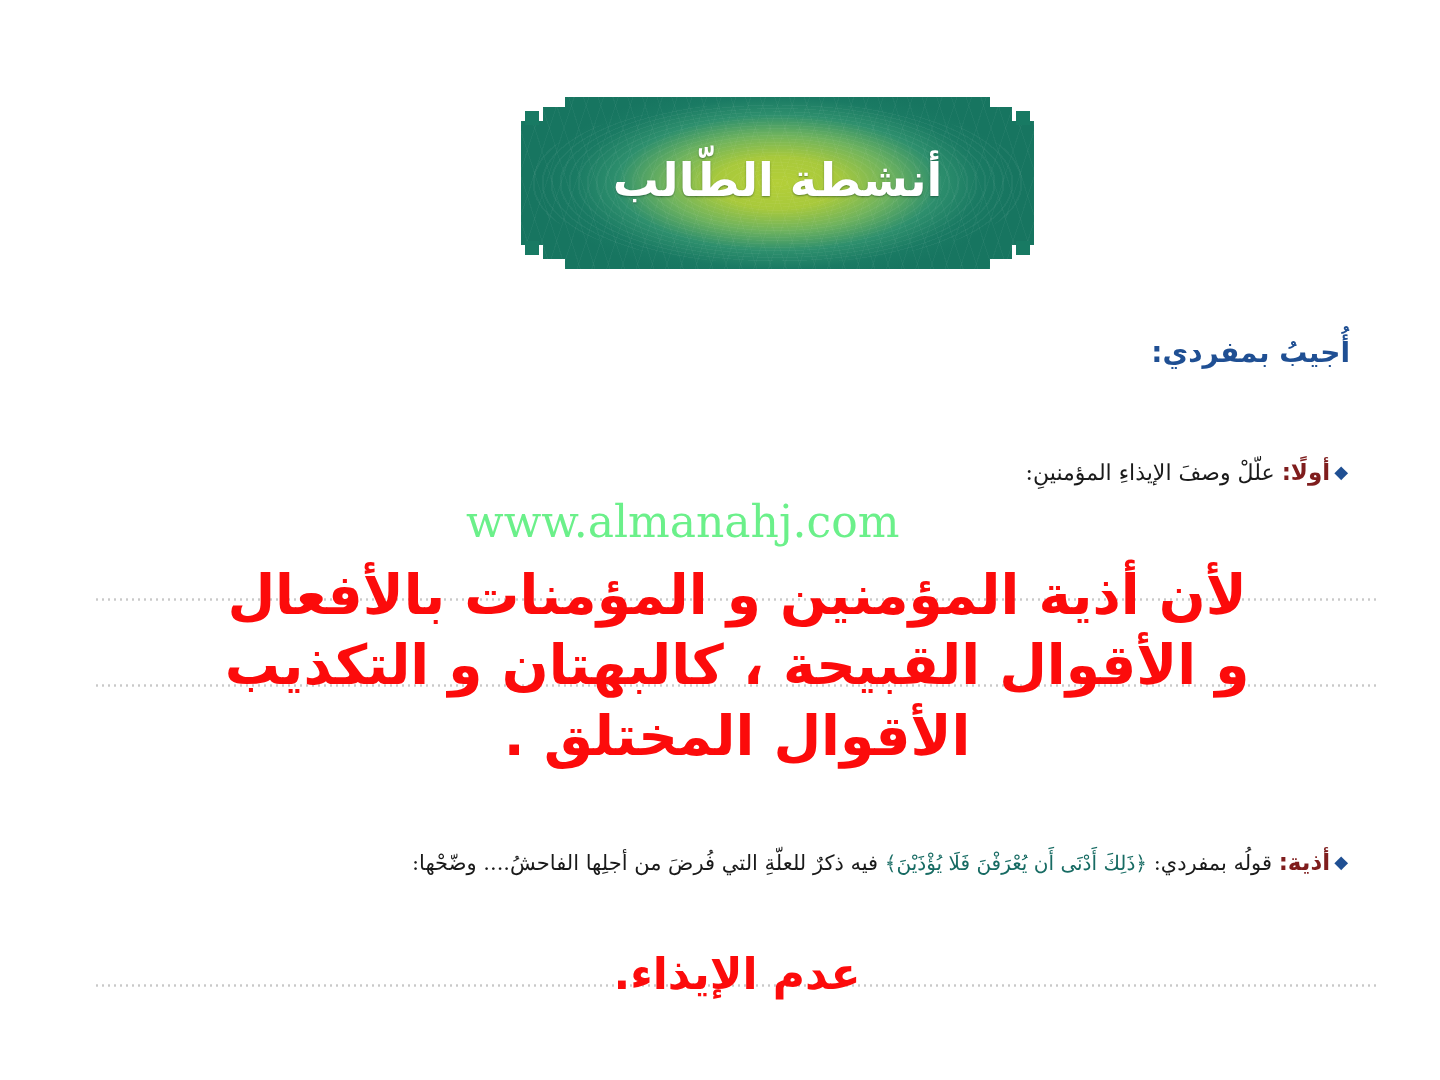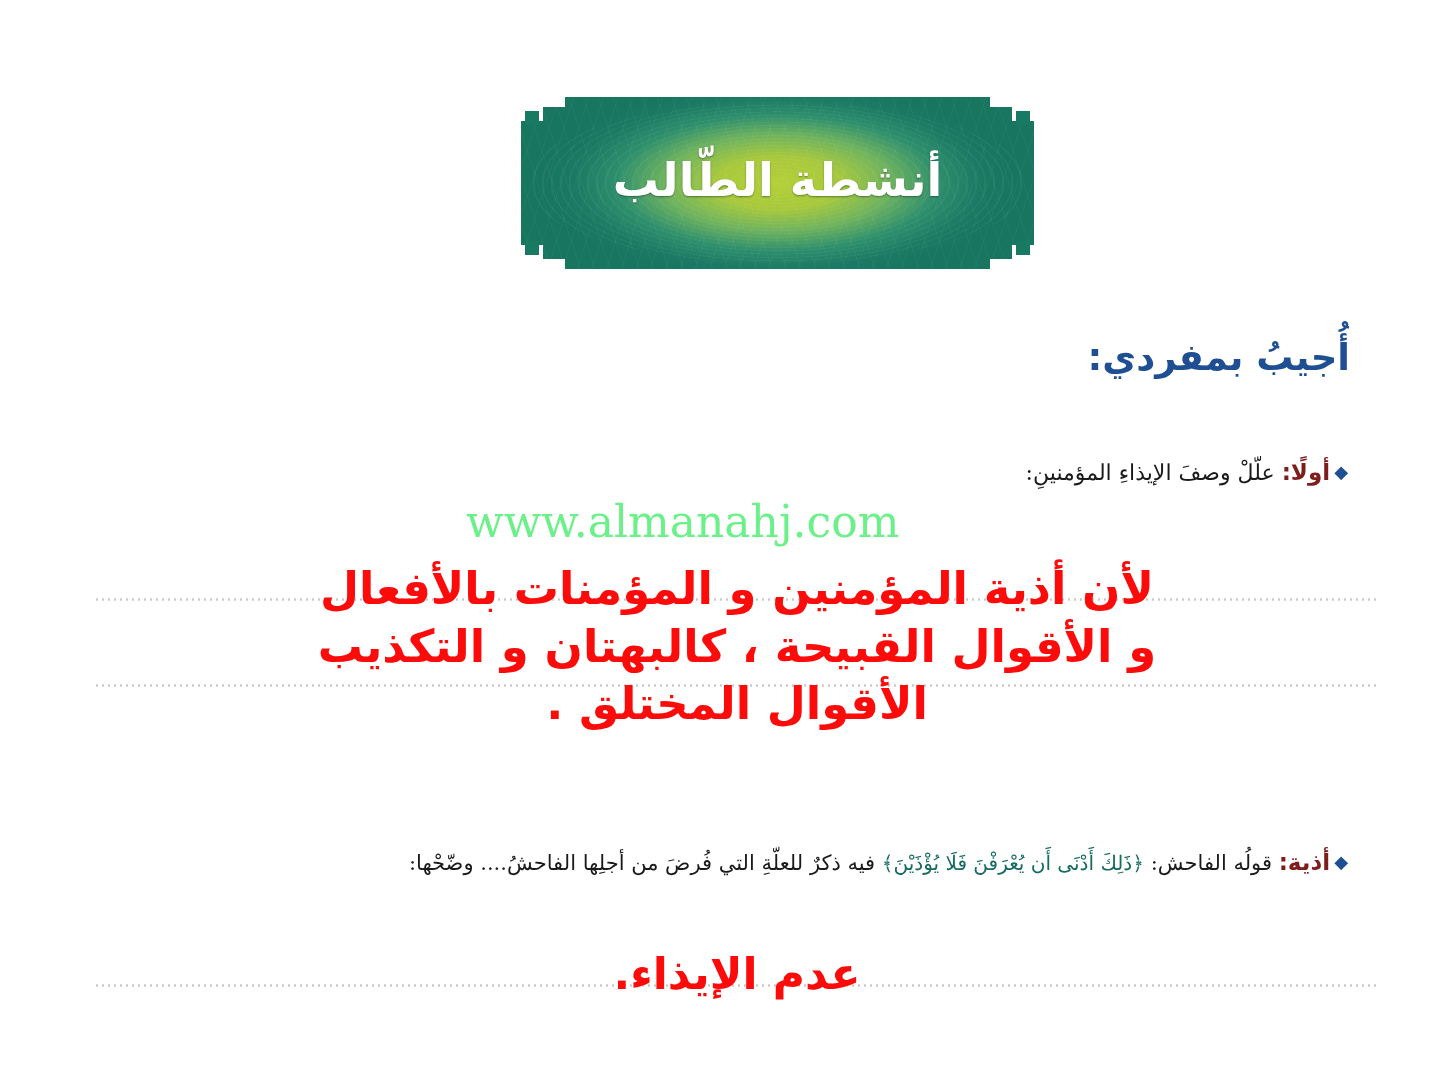--- a/index.html
+++ b/index.html
@@ -96,21 +96,21 @@
   .sq-tr { right: 4px; top: 14px; }
   .sq-bl { left: 4px; bottom: 14px; }
   .sq-br { right: 4px; bottom: 14px; }
 
   
   .h-answer {
     position: absolute;
     right: 90px;
     top: 336px;
     color: #1f4f93;
-    font-size: 37px;
+    font-size: 28px;
     font-weight: bold;
     direction: rtl;
     white-space: nowrap;
     font-family: "DejaVu Sans", "Liberation Sans", sans-serif;
   }
 
   .q-line {
     position: absolute;
     right: 92px;
     color: #1a1a1a;
@@ -169,21 +169,21 @@
   .answer-block {
     position: absolute;
     right: 52px;
     left: 52px;
     text-align: center;
     color: #fc0b0b;
     font-weight: bold;
     font-family: "DejaVu Sans", "Liberation Sans", sans-serif;
     direction: rtl;
     line-height: 1.28;
-    font-size: 45px;
+    font-size: 55px;
   }
   .ans-1 { top: 560px; }
   .ans-1 .ln { display: block; white-space: nowrap; }
   .ans-1 .ln-a { text-align: center; }
   .ans-1 .ln-b { text-align: center; }
   .ans-1 .ln-c { text-align: center; }
 
   .ans-2 {
     top: 946px;
     font-size: 44px;
@@ -228,21 +228,21 @@
   <div class="dotline dl-2"></div>
 
   <div class="answer-block ans-1">
     <span class="ln ln-a">لأن أذية المؤمنين و المؤمنات بالأفعال</span>
     <span class="ln ln-b">و الأقوال القبيحة ، كالبهتان و التكذيب</span>
     <span class="ln ln-c">الأقوال المختلق .</span>
   </div>
 
   <div class="q-line q-two">
     <span class="bullet">◆</span><span class="q-label">أذية:</span>
-    <span>قولُه الفاحش:</span>
+    <span>قولُه بمفردي:</span>
     <span class="ayah">﴿ذَلِكَ أَدْنَى أَن يُعْرَفْنَ فَلَا يُؤْذَيْنَ﴾</span>
     <span>فيه ذكرٌ للعلّةِ التي فُرضَ من أجلِها الفاحشُ.... وضّحْها:</span>
   </div>
 
   <div class="dotline dl-3"></div>
 
   <div class="answer-block ans-2">
     <span class="ln">عدم الإيذاء.</span>
   </div>
 

